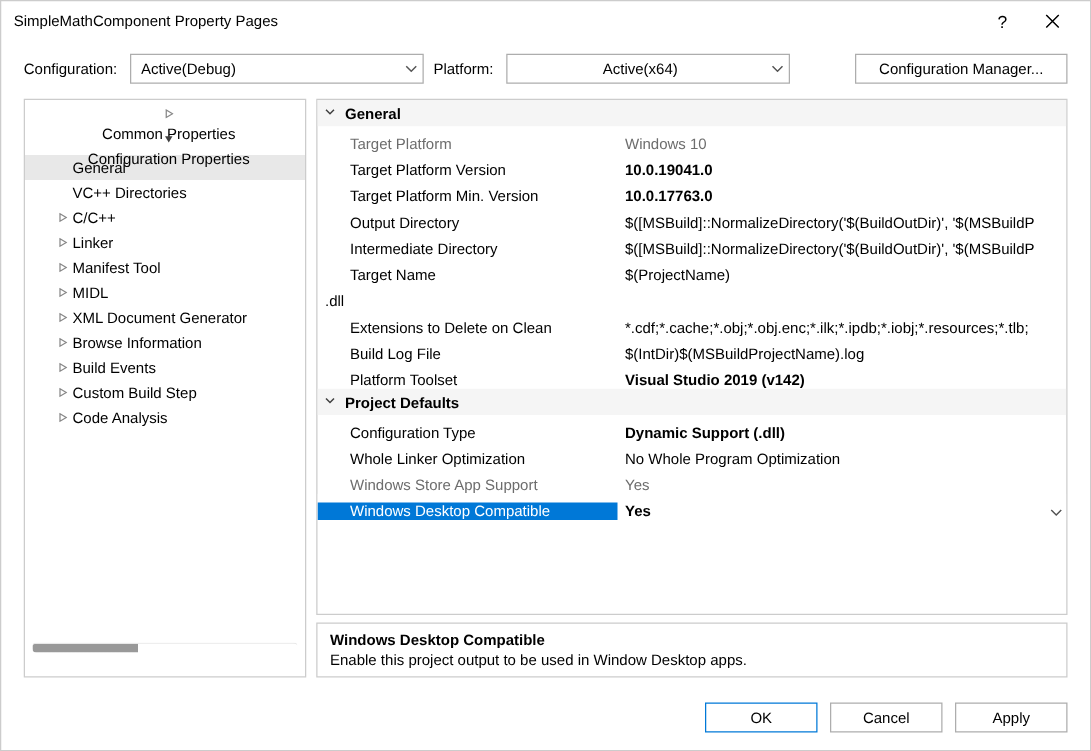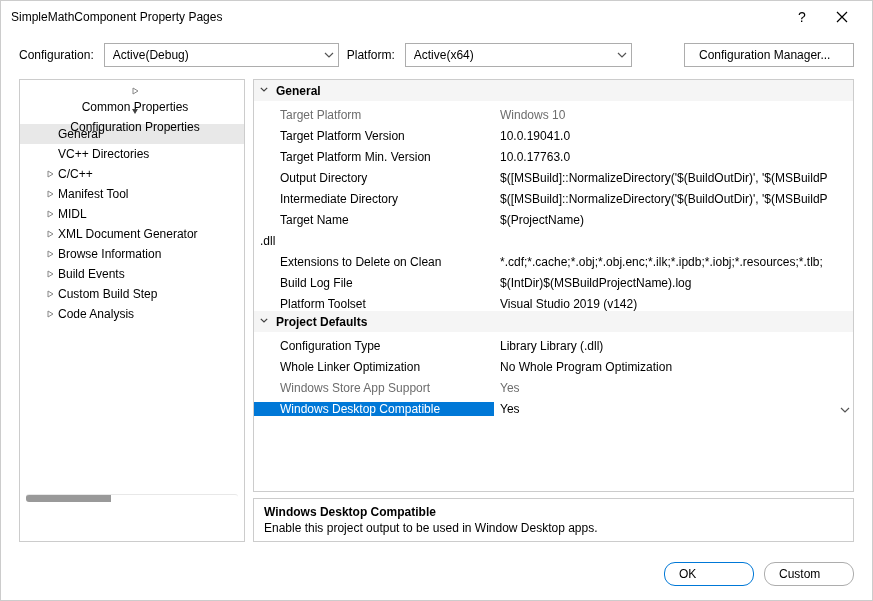--- a/index.html
+++ b/index.html
@@ -9,22 +9,22 @@
   .titlebar .title { flex: 1; }
   .titlebar .help, .titlebar .close { width: 40px; text-align: center; font-size: 14px; cursor: default; }
   .titlebar .close svg { width: 12px; height: 12px; display: block; margin: 0 auto; }
   .topbar { display: flex; align-items: center; padding: 10px 18px 12px 18px; gap: 8px; }
   .topbar label { margin-right: 2px; }
   .dropdown { border: 1px solid #adadad; height: 24px; background: #fff; display: flex; align-items: center; padding: 0 4px 0 8px; cursor: default; }
   .dropdown .val { flex: 1; white-space: nowrap; overflow: hidden; }
   .dropdown .chev { margin-left: 6px; }
   .dropdown .chev svg { width: 10px; height: 6px; display: block; }
   #config-dd { flex: 0 0 235px; }
-  #platform-dd { flex: 0 0 227px; }
-  .btn { border: 1px solid #adadad; background: #fff; padding: 0 14px; height: 24px; display: inline-flex; align-items: center; cursor: default; }
+  #platform-dd { flex: 0 0 227px; text-align: center; }
+  .btn { border: 1px solid #adadad; background: #fff; padding: 0 14px; height: 24px; display: inline-flex; align-items: center; justify-content: center; cursor: default; }
   #cfg-mgr { flex: 0 0 170px; }
 
   .body { flex: 1; display: flex; padding: 0 18px 10px 18px; gap: 8px; min-height: 0; }
   .tree { width: 226px; border: 1px solid #cccccc; overflow: auto; padding: 4px 0; }
   .tree .node { display: flex; align-items: center; height: 20px; white-space: nowrap; cursor: default; }
   .tree .node.sel { background: #e8e8e8; }
   .tree .arrow { width: 16px; text-align: center; flex: 0 0 16px; }
   .tree .arrow.none { visibility: hidden; }
   .tree .label {}
   .tree .lvl0 { padding-left: 6px; flex-direction: column; }
@@ -36,31 +36,31 @@
   .grid-inner { flex: 1; overflow: auto; }
   .cat { display: flex; align-items: center; height: 21px; padding-left: 6px; background: #f5f5f5; }
   .cat .exp { width: 16px; text-align: left; }
   .cat .exp svg { width: 8px; height: 8px; display: inline-block; }
   .cat .catlabel { font-weight: bold; }
   .row { display: flex; align-items: flex-end; height: 21px; }
   .row .propname { flex: 0 0 240px; padding-left: 26px; white-space: nowrap; overflow: hidden; }
   .row .propval { flex: 1; padding-left: 6px; white-space: nowrap; overflow: hidden; }
   .row .propdd { flex: 0 0 16px; text-align: center; }
   .row.greyed .propname, .row.greyed .propval { color: #6d6d6d; }
-  .row.bold .propval { font-weight: normal; margin-top: 48px; }
+  .row.bold .propval { font-weight: bold; margin-top: 48px; }
   .row.selected .propname { background: #0078d7; color: #fff; }
   .row.selected .propdd svg { display: inline-block; }
   .row .propdd svg { width: 10px; height: 6px; display: none; }
   .row.selected { background: #fff; }
 
   .helppane { border: 1px solid #cccccc; border-top: 1px solid #cccccc; margin-top: 6px; padding: 6px 10px; }
   .helppane .ht { font-weight: bold; margin-bottom: 2px; }
 
   .footer { display: flex; justify-content: flex-end; align-items: center; padding: 10px 18px 14px 18px; gap: 10px; }
-  .footer .btn { width: 90px; border-radius: 11px; }
+  .footer .btn { width: 90px; }
   #ok-btn { border-color: #0078d7; }
   .tree { scrollbar-width: thin; }
 
   .hscroll-indicator { height: 8px; border-top: 1px solid #e8e8e8; margin: 0 6px 4px 6px; background: linear-gradient(to right, #999 0%, #999 40%, transparent 40%); border-radius: 3px; }
 </style>
 </head>
 <body>
 
 <div class="window">
 
@@ -125,20 +125,26 @@
         <div class="node lvl1">
           <span class="arrow "><svg viewBox="0 0 8 8">
               <path d="M2 1 L7 4 L2 7 Z" fill="none" stroke="#888" stroke-width="1"></path>
             </svg></span>
           <span class="label">C/C++</span>
         </div>
         <div class="node lvl1">
           <span class="arrow "><svg viewBox="0 0 8 8">
               <path d="M2 1 L7 4 L2 7 Z" fill="none" stroke="#888" stroke-width="1"></path>
             </svg></span>
+          <span class="label">Linker</span>
+        </div>
+        <div class="node lvl1">
+          <span class="arrow "><svg viewBox="0 0 8 8">
+              <path d="M2 1 L7 4 L2 7 Z" fill="none" stroke="#888" stroke-width="1"></path>
+            </svg></span>
           <span class="label">Manifest Tool</span>
         </div>
         <div class="node lvl1">
           <span class="arrow "><svg viewBox="0 0 8 8">
               <path d="M2 1 L7 4 L2 7 Z" fill="none" stroke="#888" stroke-width="1"></path>
             </svg></span>
           <span class="label">MIDL</span>
         </div>
         <div class="node lvl1">
           <span class="arrow "><svg viewBox="0 0 8 8">
@@ -234,21 +240,21 @@
               <div class="propdd"></div>
             </div>
             <div class="cat">
               <span class="exp"><svg viewBox="0 0 8 8">
                   <path d="M1 1 L5 5 L9 1" transform="scale(0.8)" stroke="#404040" stroke-width="1.5" fill="none"></path>
                 </svg></span>
               <span class="catlabel">Project Defaults</span>
             </div>
             <div class="row bold">
               <div class="propname">Configuration Type</div>
-              <div class="propval">Library Library (.dll)</div>
+              <div class="propval">Dynamic Support (.dll)</div>
               <div class="propdd"></div>
             </div>
             <div class="row">
               <div class="propname">Whole Linker Optimization</div>
               <div class="propval">No Whole Program Optimization</div>
               <div class="propdd"></div>
             </div>
             <div class="row greyed">
               <div class="propname">Windows Store App Support</div>
               <div class="propval">Yes</div>
@@ -269,17 +275,20 @@
       </div>
     </div>
 
   </div>
 
   <div class="footer">
     <div id="ok-btn" class="btn">
       <span>OK</span>
     </div>
     <div class="btn">
-      <span>Custom</span>
+      <span>Cancel</span>
+    </div>
+    <div class="btn">
+      <span>Apply</span>
     </div>
   </div>
 
 </div>
 
 </body></html>

